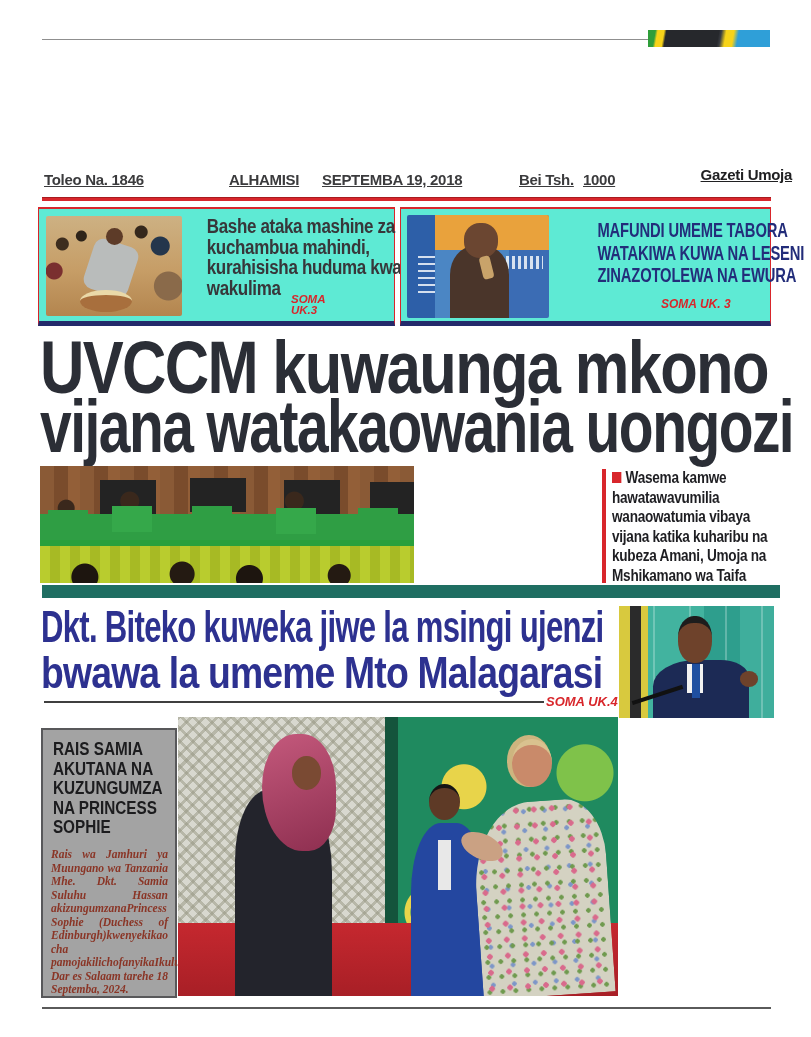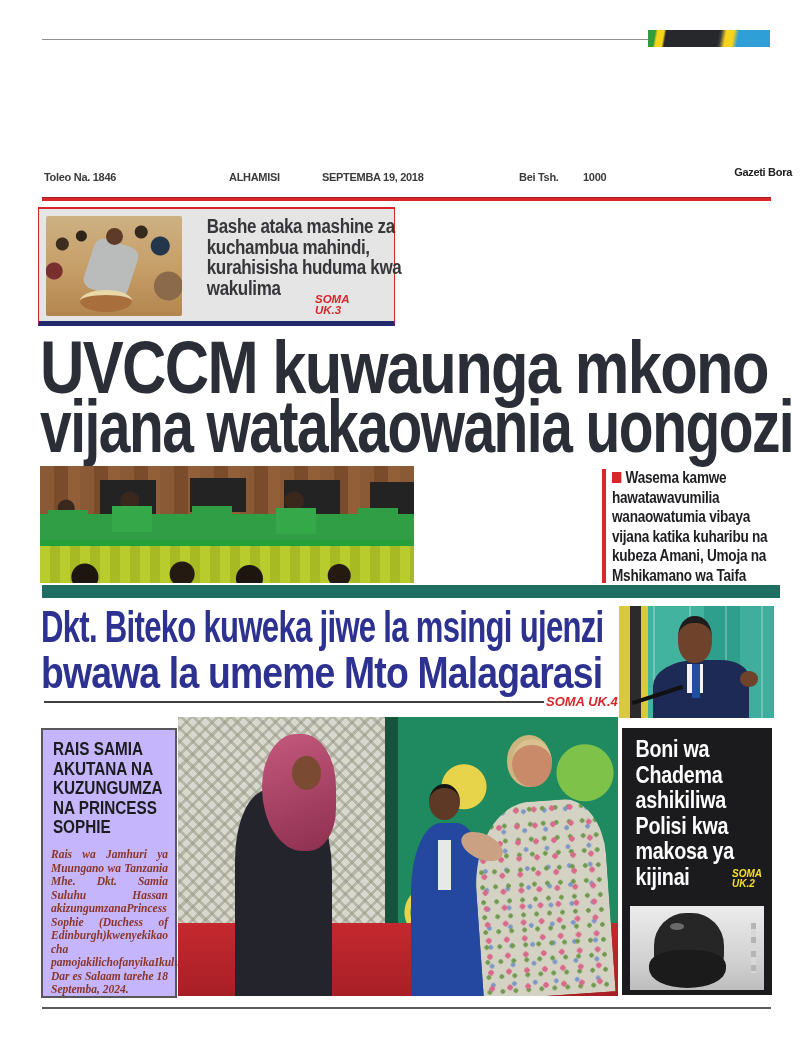--- a/index.html
+++ b/index.html
@@ -11,39 +11,39 @@
 
   
   #topline{position:absolute;left:42px;top:39px;width:606px;height:1px;background:#8f8f8f;}
   #flag{position:absolute;left:648px;top:30px;width:122px;height:17px;
     background:linear-gradient(100deg,#2f9e3a 0 6%,#f7d319 8% 13%,#26282c 15% 57%,#3a3d42 59%,
     #f7d319 63% 69%,#2f9fd8 73% 100%);}
   #brand{position:absolute;left:38px;top:38px;line-height:1;font-family:"Liberation Serif",serif;
          font-weight:bold;font-size:128px;letter-spacing:-6px;white-space:nowrap;}
   #brandBlack{color:#39393b;} #brandRed{color:#e4232b;}
   #infobar{position:absolute;left:0;top:168px;width:811px;height:28px;color:#3b3b3d;font-weight:bold;}
-  #infobar span{position:absolute;top:3px;font-size:11px;letter-spacing:-0.3px;}
+  #infobar span{position:absolute;top:3px;font-size:15px;letter-spacing:-0.3px;text-decoration:underline;}
   #ibIssue{left:44px;} #ibDay{left:229px;text-align:right;} #ibDate{left:322px;}
   #ibPriceL{left:519px;} #ibPriceV{left:583px;font-size:16px;}
   #ibTag{right:19px;top:-2px !important;font-size:23px;color:#202022;}
   #redrule{position:absolute;left:42px;top:197px;width:729px;height:4px;background:#d8262b;border-top:1px solid #a81b1f;}
 
   
-  .teaser{position:absolute;top:207px;height:119px;background:#e5e5e5;
+  .teaser{position:absolute;top:207px;height:119px;background:#5eead4;
           border:1px solid #d8262b;border-top-width:2px;border-bottom:5px solid #232a6b;}
   #tzL{left:38px;width:357px;} #tzR{left:400px;width:371px;}
   .tz-photo{position:absolute;overflow:hidden;border-radius:2px;}
   #photoBashe{left:7px;top:7px;width:136px;height:100px;}
   #photoEwura{left:6px;top:6px;width:142px;height:103px;}
   #tzLh{position:absolute;left:149px;top:7px;width:250px;font-weight:bold;font-size:20px;
         line-height:20.5px;color:#37373a;transform:scaleX(.85);letter-spacing:-0.4px;}
   #tzRh{position:absolute;left:153px;top:10px;width:310px;font-weight:bold;font-size:20.5px;
         line-height:22.5px;color:#232d7a;transform:scaleX(.72);letter-spacing:-0.2px;}
   .soma{color:#d8262b;font-style:italic;font-weight:bold;}
-  #tzLsoma{position:absolute;left:276px;top:85px;width:44px;font-size:11.5px;line-height:11px;}
+  #tzLsoma{position:absolute;left:252px;top:85px;width:44px;font-size:11.5px;line-height:11px;}
   #tzRsoma{position:absolute;left:260px;top:88px;font-size:12px;}
 
   
   #leadH{position:absolute;left:40px;top:338px;color:#2b2e36;font-weight:bold;letter-spacing:-2px;}
   #leadH .l{display:block;font-size:74px;line-height:59px;white-space:nowrap;transform-origin:0 50%;}
   #leadL1{transform:scaleX(.83);} #leadL2{transform:scaleX(.77);}
   #photoUvccm{position:absolute;left:40px;top:466px;width:374px;height:117px;overflow:hidden;}
   .bcol{position:absolute;top:468px;font-weight:bold;font-size:16px;line-height:19.5px;
         color:#1e1e22;letter-spacing:-0.3px;}
   #col1{left:428px;} #col2{left:612px;}
@@ -55,21 +55,21 @@
 
   
   #bitH{position:absolute;left:41px;top:604px;color:#2d3190;font-weight:bold;letter-spacing:-1px;}
   #bitH .l{display:block;font-size:45px;line-height:46px;white-space:nowrap;transform-origin:0 50%;}
   #bitL1{transform:scaleX(.69);} #bitL2{transform:scaleX(.83);}
   #bitRule{position:absolute;left:44px;top:701px;width:500px;height:2px;background:#3f3f3f;}
   #bitSoma{position:absolute;left:546px;top:694px;font-size:13px;}
   #photoBiteko{position:absolute;left:619px;top:606px;width:155px;height:112px;overflow:hidden;}
 
   
-  #samiaBox{position:absolute;left:41px;top:728px;width:136px;height:270px;background:#c4b5fd;
+  #samiaBox{position:absolute;left:41px;top:728px;width:136px;height:270px;background:#a3a3a3;
             border:2px solid #58585a;}
   #samiaH{position:absolute;left:0;top:10px;width:132px;font-weight:bold;font-size:18px;
           line-height:19.5px;color:#1c1c1e;transform:scaleX(.85);}
   #samiaCap{position:absolute;left:8px;top:118px;width:117px;font-family:"Liberation Serif",serif;
             font-weight:bold;font-style:italic;font-size:11.5px;line-height:13.5px;color:#8a3526;
             text-align:justify;}
   #photoSamia{position:absolute;left:178px;top:717px;width:440px;height:279px;overflow:hidden;}
   #boniBox{position:absolute;left:622px;top:728px;width:150px;height:267px;background:#1b1b1d;}
   #boniH{position:absolute;left:0;top:8px;width:150px;color:#fdfdfd;font-weight:bold;font-size:24px;
          line-height:25.5px;transform:scaleX(.82);letter-spacing:-0.3px;}
@@ -186,39 +186,54 @@
 
   <div id="topline"></div>
   <div id="flag"></div>
 
   <div id="infobar">
     <span id="ibIssue">Toleo Na. 1846</span>
     <span id="ibDay">ALHAMISI</span>
     <span id="ibDate">SEPTEMBA 19, 2018</span>
     <span id="ibPriceL">Bei Tsh.</span>
     <span id="ibPriceV">1000</span>
-    <span id="ibTag">Gazeti Bora</span>
+    <span id="ibTag">Gazeti Umoja</span>
   </div>
   <div id="redrule"></div>
 
   <div id="tzL" class="teaser">
     <div id="photoBashe" class="tz-photo">
       <i class="bg"></i>
         <i class="crowd"></i>
       <i class="man"></i>
         <i class="head"></i>
       <i class="basket"></i>
     </div>
     <div id="tzLh">Bashe ataka mashine
 za kuchambua mahindi,
 kurahisisha huduma kwa
 wakulima</div>
     <div id="tzLsoma" class="soma">SOMA UK.3</div>
   </div>
 
+  <div id="tzR" class="teaser">
+    <div id="photoEwura" class="tz-photo">
+      <i class="bg"></i>
+        <i class="banner"></i>
+      <i class="txt"></i>
+        <i class="ewura"></i>
+      <i class="man"></i>
+        <i class="head"></i>
+      <i class="mic"></i>
+    </div>
+    <div id="tzRh">MAFUNDI UMEME TABORA
+WATAKIWA KUWA NA LESENI
+ZINAZOTOLEWA NA EWURA</div>
+    <div id="tzRsoma" class="soma">SOMA UK. 3</div>
+  </div>
 
   <div id="leadH">
     <span id="leadL1" class="l">UVCCM kuwaunga mkono</span>
     <span id="leadL2" class="l">vijana watakaowania uongozi</span>
   </div>
 
   <div id="photoUvccm">
     <i class="bg"></i>
       <i class="chairs"></i>
     <i class="people"></i>
@@ -267,34 +282,15 @@
       <i class="samia-hijab"></i>
     <i class="samia-face"></i>
     <i class="man-body"></i>
       <i class="man-shirt"></i>
     <i class="man-head"></i>
     <i class="sophie-body"></i>
       <i class="sophie-head"></i>
     <i class="sophie-hands"></i>
   </div>
 
-  <div id="boniBox">
-    <div id="boniH">Boni wa
-Chadema
-ashikiliwa
-Polisi kwa
-makosa ya
-kijinai</div>
-    <div id="boniSoma">
-      <span style="display:block">SOMA</span>
-      <span style="display:block">UK.2</span>
-    </div>
-    <div id="photoBoni">
-      <i class="bg"></i>
-        <i class="streak"></i>
-      <i class="head"></i>
-        <i class="beard"></i>
-      <i class="hl"></i>
-    </div>
-  </div>
 
   <div id="botRule"></div>
 </div>
 
 </body></html>

